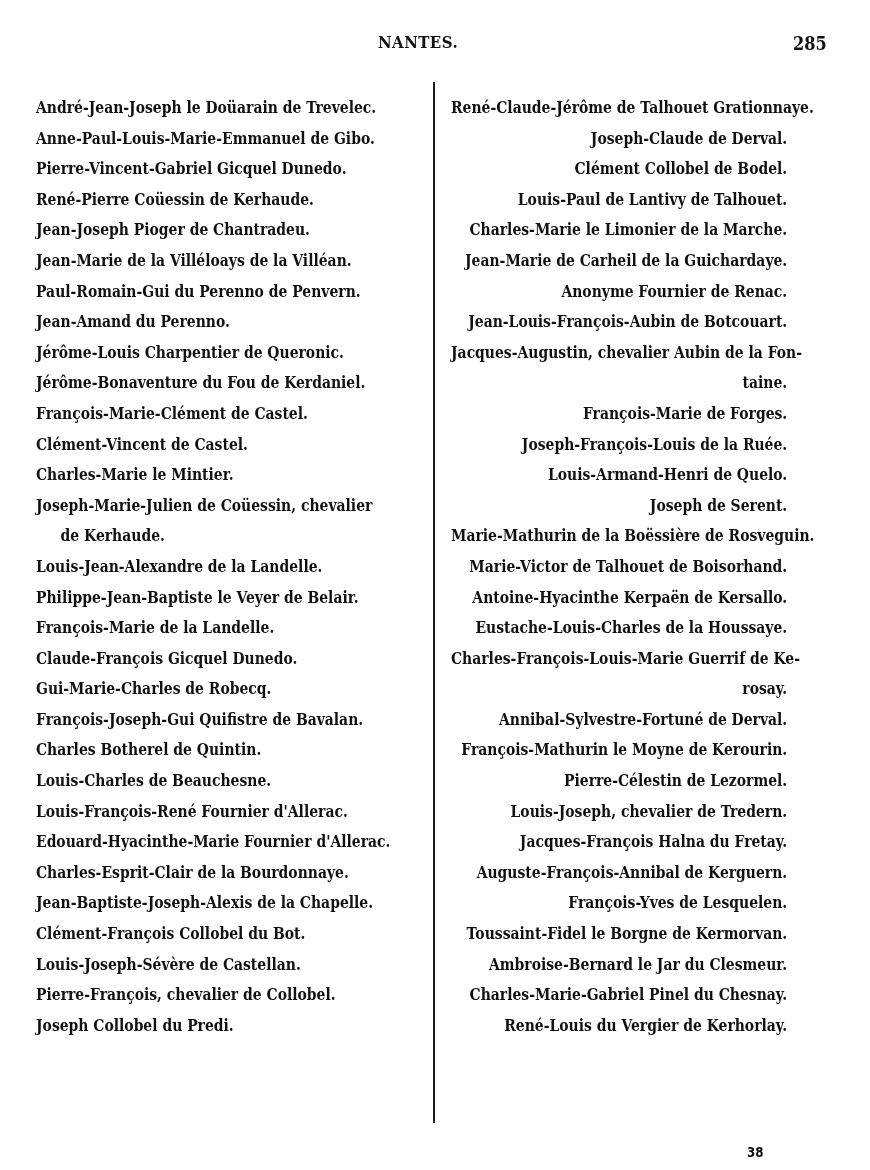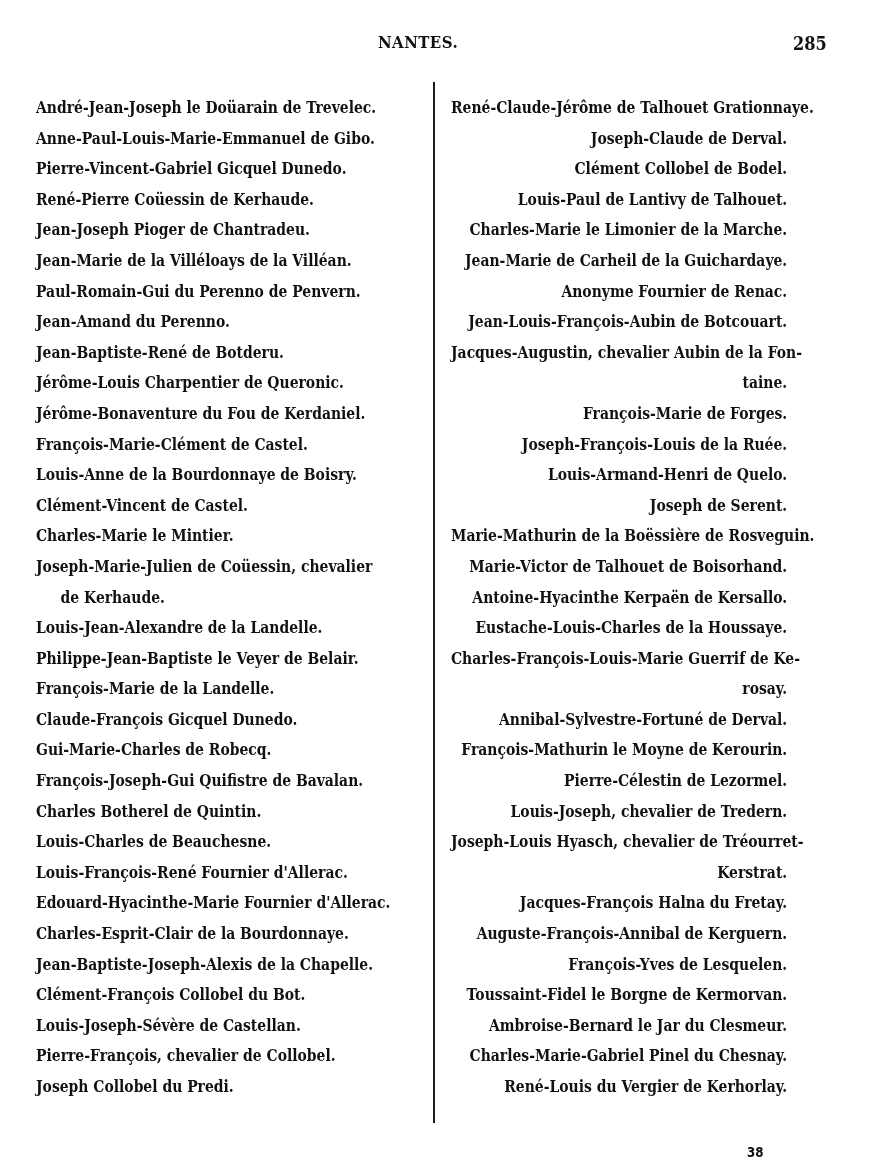--- a/index.html
+++ b/index.html
@@ -118,33 +118,27 @@
     <li>
       <span class="line">Jean-Marie de la Villéloays de la Villéan.</span>
     </li>
     <li>
       <span class="line">Paul-Romain-Gui du Perenno de Penvern.</span>
     </li>
     <li>
       <span class="line">Jean-Amand du Perenno.</span>
     </li>
     <li>
-      <span class="line">Jean-Baptiste-René de Botderu.</span>
-    </li>
-    <li>
       <span class="line">Jérôme-Louis Charpentier de Queronic.</span>
     </li>
     <li>
       <span class="line">Jérôme-Bonaventure du Fou de Kerdaniel.</span>
     </li>
     <li>
       <span class="line">François-Marie-Clément de Castel.</span>
-    </li>
-    <li>
-      <span class="line">Louis-Anne de la Bourdonnaye de Boisry.</span>
     </li>
     <li>
       <span class="line">Clément-Vincent de Castel.</span>
     </li>
     <li>
       <span class="line">Charles-Marie le Mintier.</span>
     </li>
     <li>
       <span class="line">Joseph-Marie-Julien de Coüessin, chevalier</span>
       <span class="line cont">de Kerhaude.</span>
@@ -264,24 +258,20 @@
     <li>
       <span class="line">François-Mathurin le Moyne de Kerourin.</span>
     </li>
     <li>
       <span class="line">Pierre-Célestin de Lezormel.</span>
     </li>
     <li>
       <span class="line">Louis-Joseph, chevalier de Tredern.</span>
     </li>
     <li>
-      <span class="line">Joseph-Louis Hyasch, chevalier de Tréourret-</span>
-      <span class="line cont">Kerstrat.</span>
-    </li>
-    <li>
       <span class="line">Jacques-François Halna du Fretay.</span>
     </li>
     <li>
       <span class="line">Auguste-François-Annibal de Kerguern.</span>
     </li>
     <li>
       <span class="line">François-Yves de Lesquelen.</span>
     </li>
     <li>
       <span class="line">Toussaint-Fidel le Borgne de Kermorvan.</span>

